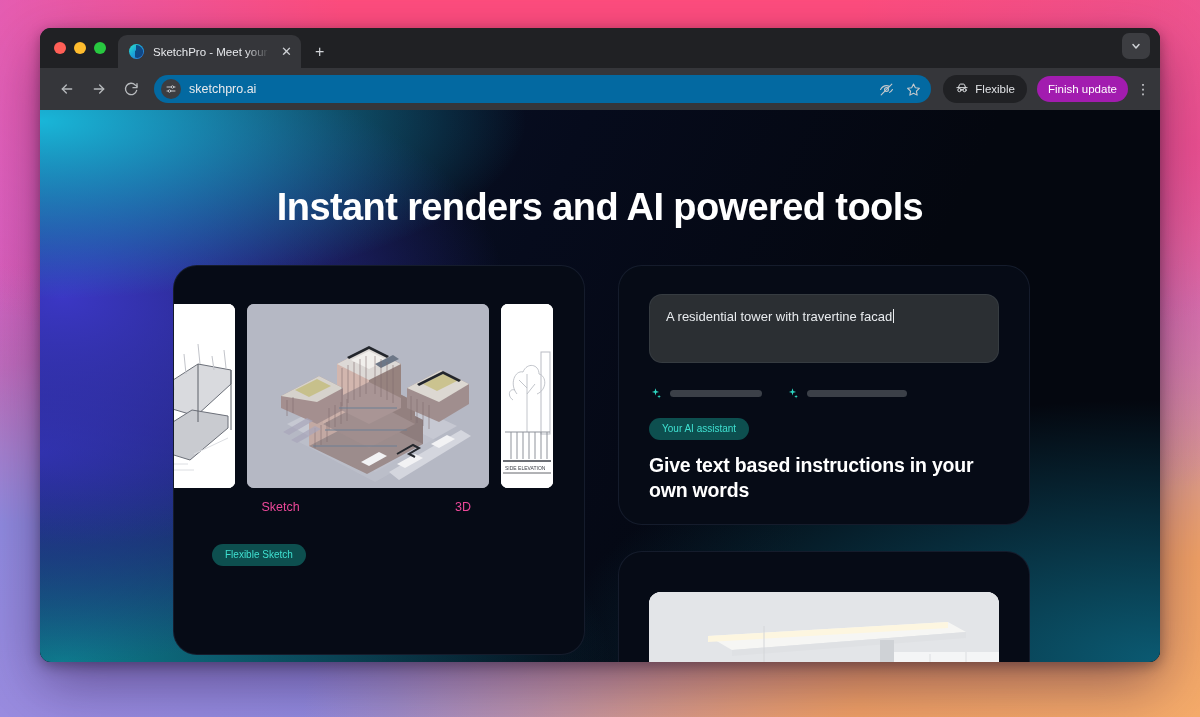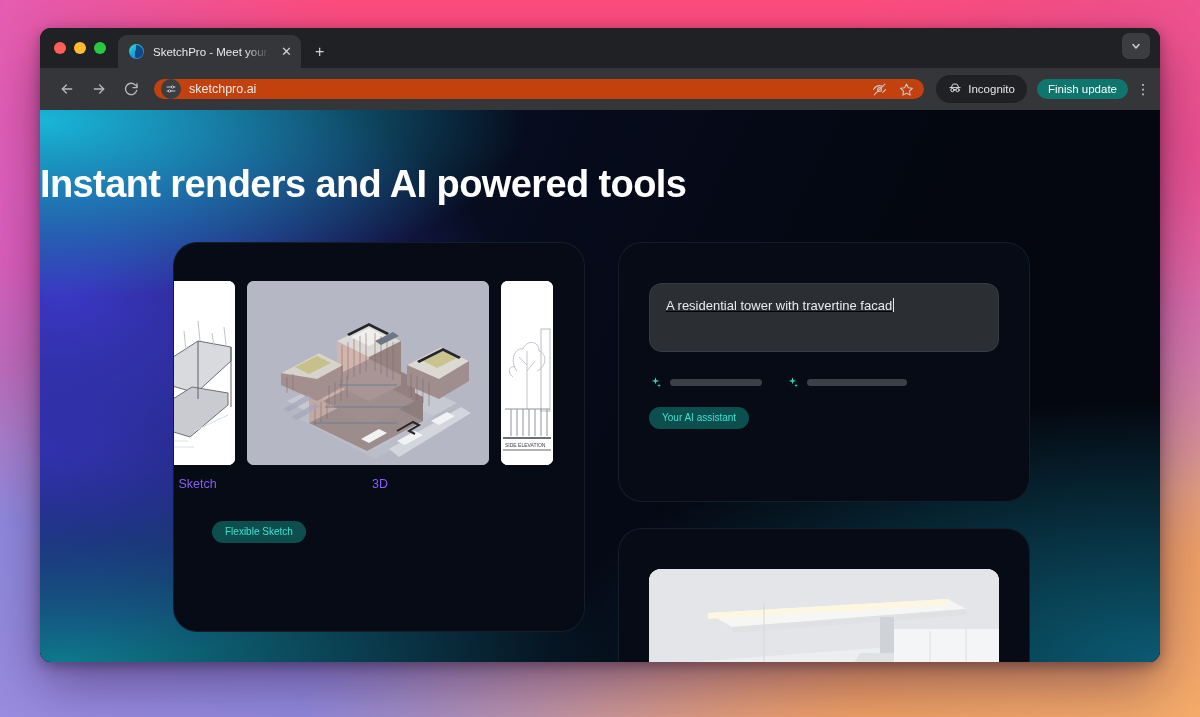--- a/index.html
+++ b/index.html
@@ -110,23 +110,23 @@
   .navbtn {
     width: 30px; height: 30px;
     display: flex; align-items: center; justify-content: center;
     border-radius: 50%;
     color: #b7babd;
   }
   .navbtn svg { width: 16px; height: 16px; }
 
   .omnibox {
     flex: 1 1 auto;
-    height: 20px;
+    height: 28px;
     margin: 0 8px 0 6px;
-    background: #c2410c;
+    background: #0369a1;
     border-radius: 14px;
     display: flex;
     align-items: center;
     padding: 0 10px 0 7px;
     gap: 8px;
   }
   .omni-icon {
     width: 20px; height: 20px; border-radius: 50%;
     background: #3c3d41;
     display: flex; align-items: center; justify-content: center;
@@ -144,23 +144,23 @@
     border-radius: 14px;
     background: #202124;
     color: #e2e4e7;
     font-size: 11.5px;
     margin-left: 2px;
   }
   .incognito-pill svg { width: 14px; height: 14px; }
 
   .update-pill {
     display: flex; align-items: center;
-    height: 20px; padding: 0 11px;
+    height: 26px; padding: 0 11px;
     border-radius: 13px;
-    background: #0f766e;
+    background: #a21caf;
     color: #fff;
     font-size: 11.5px;
     margin-left: 8px;
   }
   .kebab { color: #d8dade; font-size: 14px; margin-left: 6px; letter-spacing: 0; line-height: 1; }
 
   
   .page {
     position: relative;
     height: 552px;
@@ -168,42 +168,42 @@
     background:
       radial-gradient(70% 52% at 0% 2%,   #19b6d8 0%, rgba(25,182,216,0) 62%),
       radial-gradient(62% 70% at 2% 34%,  #3b37c4 0%, rgba(59,55,196,0) 64%),
       radial-gradient(55% 55% at 0% 62%,  #2b2fa0 0%, rgba(43,47,160,0) 70%),
       radial-gradient(68% 60% at 2% 100%, #0e7a8c 0%, rgba(14,122,140,0) 72%),
       radial-gradient(80% 70% at 100% 100%, #0b5a72 0%, rgba(11,90,114,0) 68%),
       linear-gradient(115deg, #0a1630 0%, #060b1c 40%, #04070f 70%, #04070f 100%);
   }
 
   .hero-title {
-    text-align: left;
+    text-align: center;
     color: #ffffff;
     font-size: 38px;
     font-weight: 700;
     letter-spacing: -0.6px;
-    padding-top: 53px;
+    padding-top: 76px;
   }
 
   .cards {
     display: flex;
     gap: 33px;
     padding: 36px 0 0 133px;
   }
 
   .card {
     background: #060b16;
     border: 1px solid rgba(120,150,190,.13);
     border-radius: 24px;
     overflow: hidden;
   }
   .card-left  { width: 412px; height: 390px; padding-top: 38px; }
-  .card-right { width: 412px; height: 260px; padding: 40px 30px 0; text-decoration: underline; }
+  .card-right { width: 412px; height: 260px; padding: 28px 30px 0; }
   .card-bottom{ width: 412px; height: 230px; padding: 40px 30px 0; margin-top: 26px; }
 
   
   .carousel {
     display: flex;
     align-items: center;
     gap: 12px;
     margin-left: -38px;
     height: 184px;
   }
@@ -215,22 +215,23 @@
     position: relative;
   }
   .slide.side   { width: 99px; height: 184px; }
   .slide.center { width: 242px; height: 184px; background: #b5b8c4; }
   .slide.tail   { width: 52px; height: 184px; }
 
   .carousel-labels {
     display: flex;
     margin-left: -38px;
     margin-top: 12px;
-    color: #8b5cf6;
+    color: #ec4899;
     font-size: 12.5px;
+    justify-content: flex-end;
   }
   .lbl-sketch { width: 99px; text-align: center; margin-left: 12px; }
   .lbl-3d     { width: 242px; text-align: center; margin-left: 12px; }
 
   
   .sketch-art { position: absolute; inset: 0; background: #fff; }
 
   
   .three-d { position: absolute; inset: 0; }
   .elev-art { position: absolute; inset: 0; background: #fff; }
@@ -370,21 +371,21 @@
       <div class="incognito-pill">
         <span>
           <svg viewBox="0 0 24 24" fill="none" stroke="currentColor" stroke-width="1.7" stroke-linecap="round">
               <path d="M6 11l1.6-4.4a2 2 0 0 1 1.9-1.3h5a2 2 0 0 1 1.9 1.3L18 11"></path>
               <line x1="3.2" y1="11.4" x2="20.8" y2="11.4"></line>
               <circle cx="7.6" cy="15.6" r="2.8"></circle>
               <circle cx="16.4" cy="15.6" r="2.8"></circle>
               <line x1="10.4" y1="15" x2="13.6" y2="15"></line>
             </svg>
         </span>
-        <span>Incognito</span>
+        <span>Flexible</span>
       </div>
 
       <div class="update-pill">Finish update</div>
       <span class="kebab">⋮</span>
     </div>
 
     <div class="page">
 
       <h1 class="hero-title">Instant renders and AI powered tools</h1>
 
@@ -559,20 +560,21 @@
                   <svg viewBox="0 0 24 24" fill="currentColor">
                       <path d="M12 2.5l1.5 5.1 5.1 1.5-5.1 1.5L12 15.7l-1.5-5.1L5.4 9.1l5.1-1.5z"></path>
                       <path d="M18.6 14.2l.8 2.6 2.6.8-2.6.8-.8 2.6-.8-2.6-2.6-.8 2.6-.8z"></path>
                     </svg>
                 </span>
                 <span class="skel-bar w2"></span>
               </div>
             </div>
 
             <span class="badge">Your AI assistant</span>
+            <h2 class="card-heading">Give text based instructions in your own words</h2>
           </div>
 
           <div class="card card-bottom">
             <div class="interior">
               <svg viewBox="0 0 352 190" width="100%" height="100%" preserveAspectRatio="xMidYMin slice">
                 <rect width="352" height="190" fill="#eceef0"></rect>
                 <path d="M0 0 L352 0 L352 70 L0 96 Z" fill="#e3e5e8"></path>
                 <path d="M60 44 L300 30 L318 40 L84 58 Z" fill="#f6f6f4"></path>
                 <path d="M60 44 L300 30 L300 36 L60 50 Z" fill="#fdf6e0"></path>
                 <path d="M84 58 L318 40 L318 46 L84 64 Z" fill="#dfe1e4"></path>

